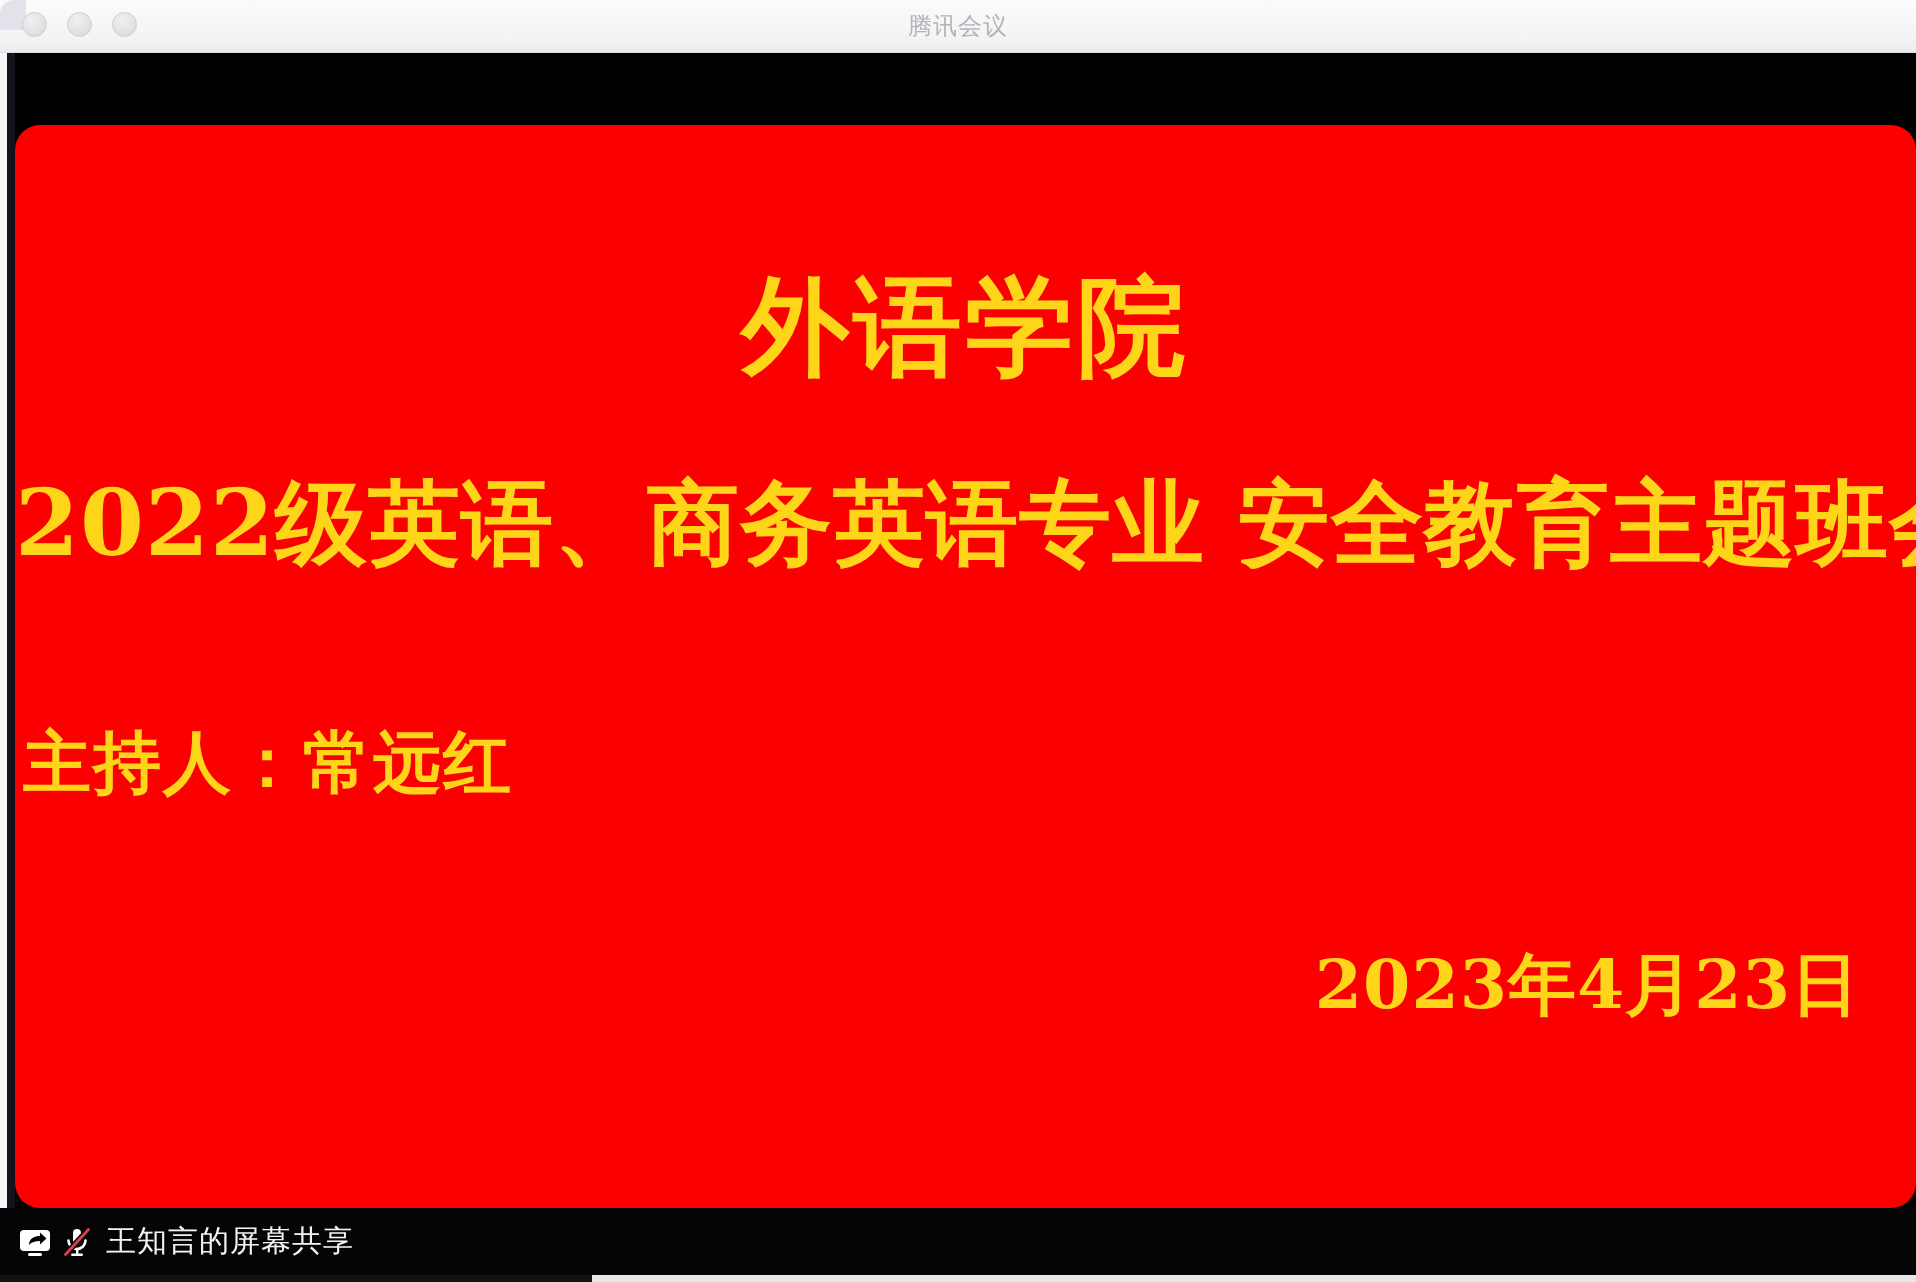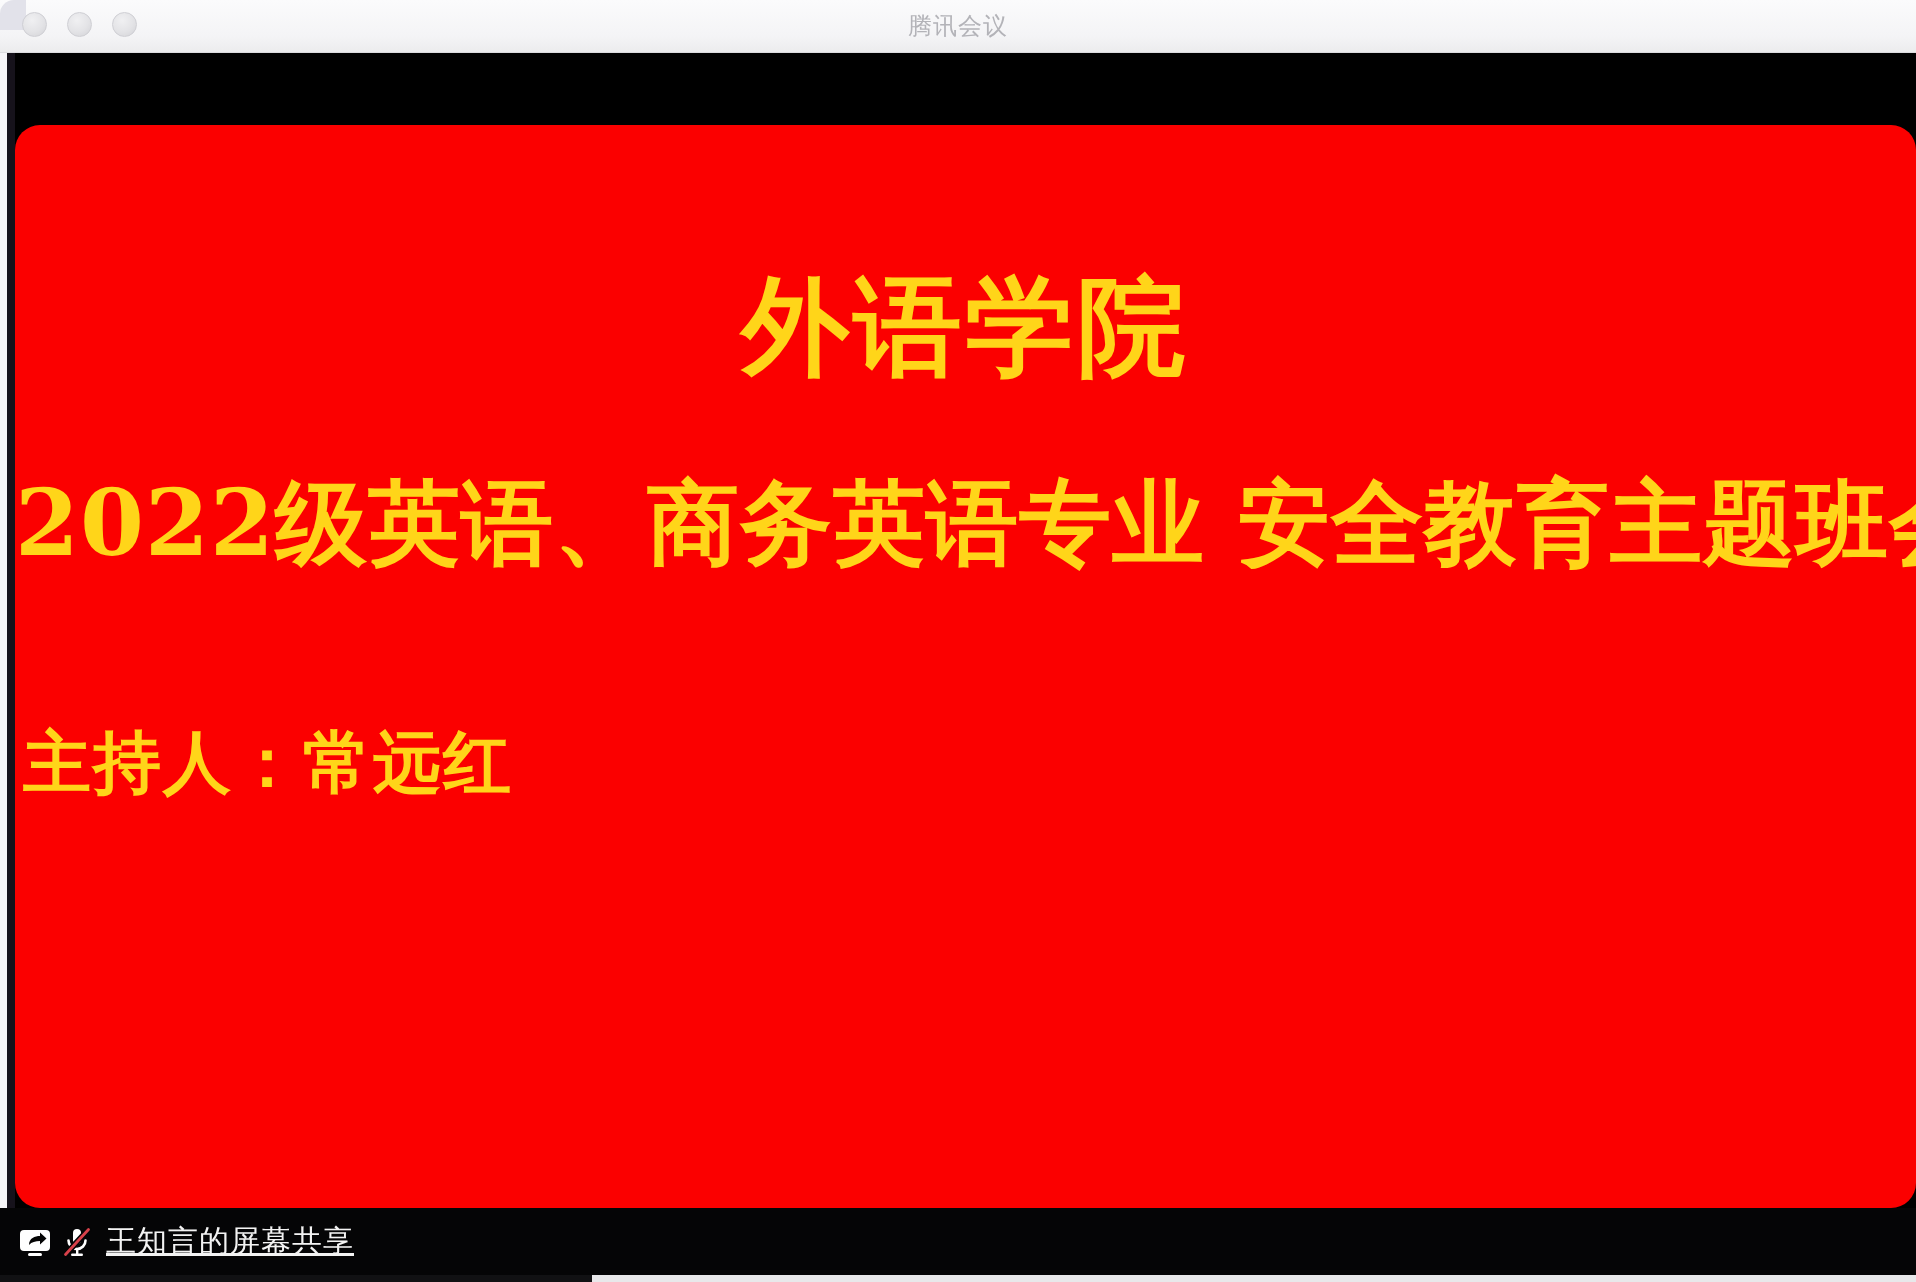--- a/index.html
+++ b/index.html
@@ -173,21 +173,20 @@
   }
   #screen-share-icon { width: 34px; height: 34px; margin-right: 8px; }
   #mic-muted-icon    { width: 34px; height: 34px; margin-right: 12px; }
   #share-status-label {
     color: #f3f3f3;
     font-size: 30px;
     font-family: "DejaVu Sans", "Liberation Sans", sans-serif;
     letter-spacing: 1px;
     white-space: nowrap;
     user-select: none;
-    text-decoration: underline;
   }
 
   
   #bottom-sliver {
     position: absolute;
     left: 0;
     top: 1275px;
     width: 1916px;
     height: 7px;
     background: #111113;
@@ -224,20 +223,21 @@
     <div id="edge-dark-left"></div>
 
     <div id="slide">
 
       <div class="slide-text" id="slide-title">外语学院</div>
 
       <div class="slide-text" id="slide-subtitle">2022级英语、商务英语专业 安全教育主题班会</div>
 
       <div class="slide-text" id="slide-host">主持人：常远红</div>
 
+      <div class="slide-text" id="slide-date">2023年4月23日</div>
 
     </div>
   </div>
 
   <div id="share-status-bar">
 
     <span class="bar-icon" id="screen-share-icon">
       <svg width="34" height="34" viewBox="0 0 34 34" aria-hidden="true">
         <rect x="2" y="5" width="30" height="21" rx="4" ry="4" fill="#ffffff"></rect>
         <path d="M11 20 C 11 13, 17 11, 22 11 L22 7.5 L28.5 13.5 L22 19.5 L22 16 C 17.5 16, 13.5 17, 11 20 Z" fill="#050506"></path>

